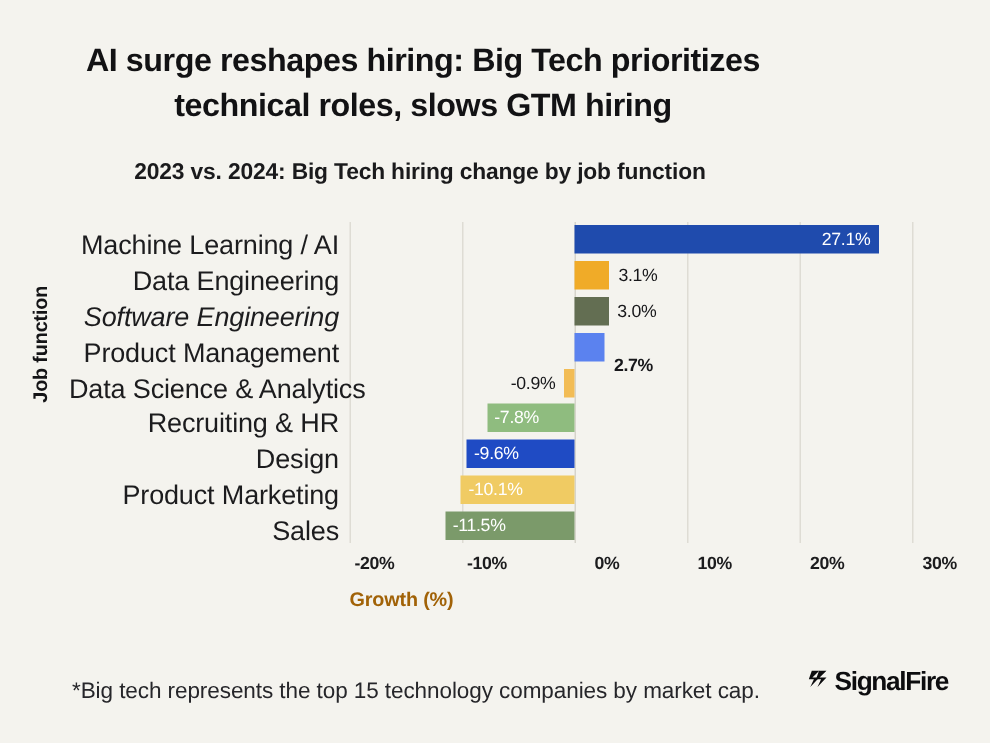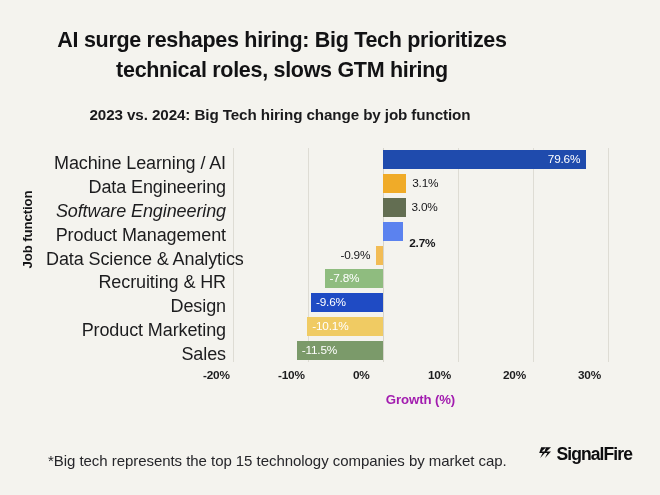--- a/index.html
+++ b/index.html
@@ -104,35 +104,34 @@
   }
   .bar-value.inside-right { color: #ffffff; }
   .bar-value.inside-left  { color: #ffffff; }
   .bar-value.outside      { color: #17171a; }
 
   
   .xtick {
     position: absolute;
     top: 368px;
     width: 60px;
-    text-align: left;
+    text-align: right;
     font-size: 11.8px;
     font-weight: bold;
     color: #1c1c1e;
     letter-spacing: -0.2px;
   }
   .xlabel {
     position: absolute;
     left: 233px;
     top: 392px;
     width: 375px;
-    text-align: center;
     font-size: 13.2px;
     font-weight: bold;
-    color: #a21caf;
+    color: #a16207;
     letter-spacing: -0.1px;
   }
   .ylabel {
     position: absolute;
     left: -33px;
     top: 222px;
     width: 120px;
     text-align: center;
     font-size: 13.2px;
     font-weight: bold;
@@ -195,21 +194,21 @@
       <div class="cat-label" style="top: 52.9444px; font-style: italic;">Software Engineering</div>
       <div class="cat-label" style="top: 76.7222px;">Product Management</div>
       <div class="cat-label" style="top: 100.5px;">Data Science &amp; Analytics</div>
       <div class="cat-label" style="top: 124.278px;">Recruiting &amp; HR</div>
       <div class="cat-label" style="top: 148.056px;">Design</div>
       <div class="cat-label" style="top: 171.833px;">Product Marketing</div>
       <div class="cat-label" style="top: 195.611px;">Sales</div>
     </div>
   <div id="bars-layer">
       <div class="bar" style="left: 383px; top: 150.389px; width: 203.25px; background: rgb(31, 75, 173);"></div>
-      <div class="bar-value inside-right" style="top: 150.389px; left: 534.25px; width: 46px; text-align: right;">79.6%</div>
+      <div class="bar-value inside-right" style="top: 150.389px; left: 534.25px; width: 46px; text-align: right;">27.1%</div>
       <div class="bar" style="left: 383px; top: 174.167px; width: 23.25px; background: rgb(240, 171, 40);"></div>
       <div class="bar-value outside" style="top: 174.167px; left: 412.25px;">3.1%</div>
       <div class="bar" style="left: 383px; top: 197.944px; width: 22.5px; background: rgb(99, 110, 82);"></div>
       <div class="bar-value outside" style="top: 197.944px; left: 411.5px;">3.0%</div>
       <div class="bar" style="left: 383px; top: 221.722px; width: 20.25px; background: rgb(91, 130, 239);"></div>
       <div class="bar-value outside" style="top: 234px; left: 409.25px; font-weight: bold;">2.7%</div>
       <div class="bar" style="left: 376.25px; top: 245.5px; width: 6.75px; background: rgb(242, 188, 85);"></div>
       <div class="bar-value outside" style="top: 245.5px; left: 326.25px; width: 44px; text-align: right;">-0.9%</div>
       <div class="bar" style="left: 324.5px; top: 269.278px; width: 58.5px; background: rgb(143, 188, 127);"></div>
       <div class="bar-value inside-left" style="top: 269.278px; left: 329.5px;">-7.8%</div>

